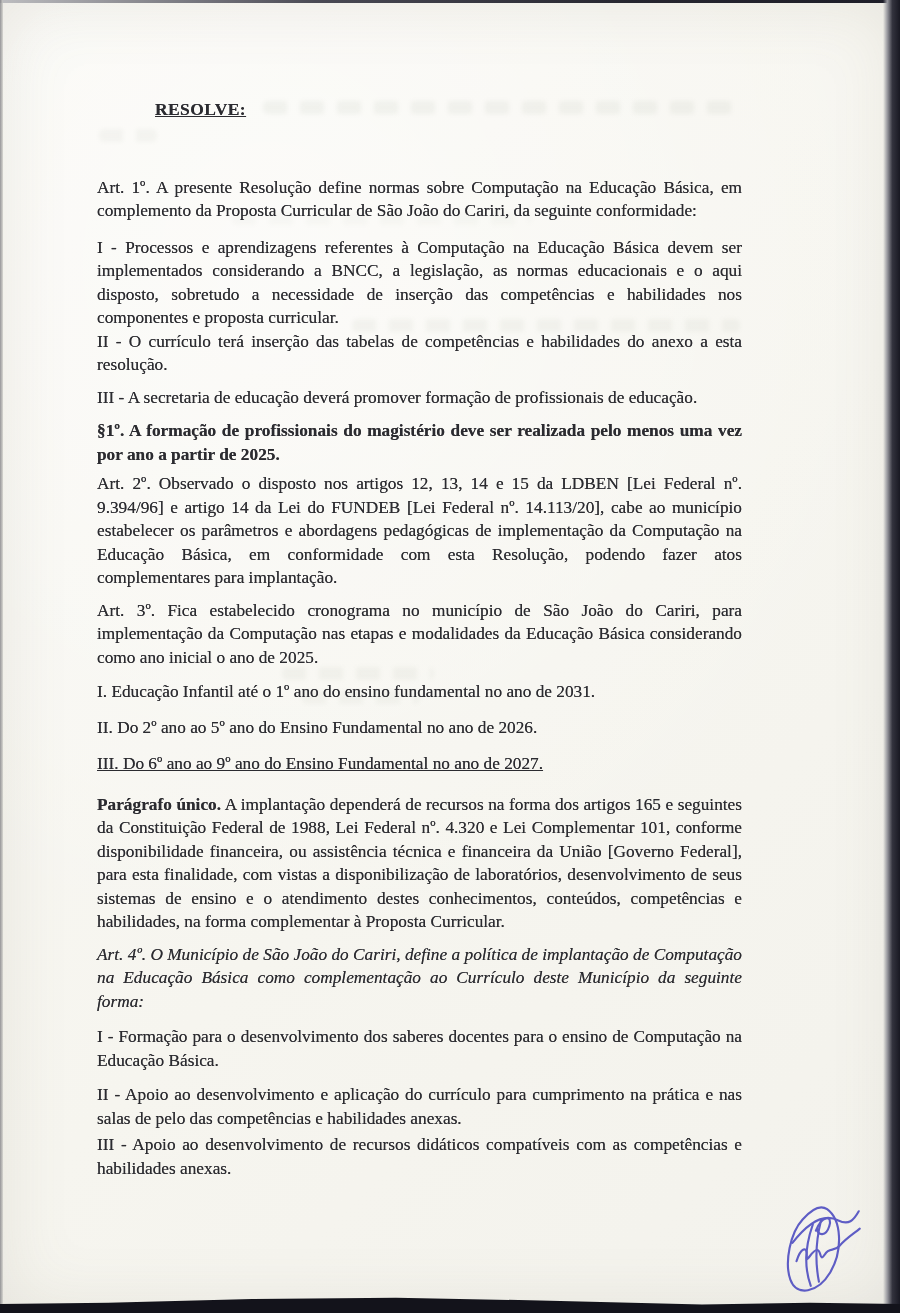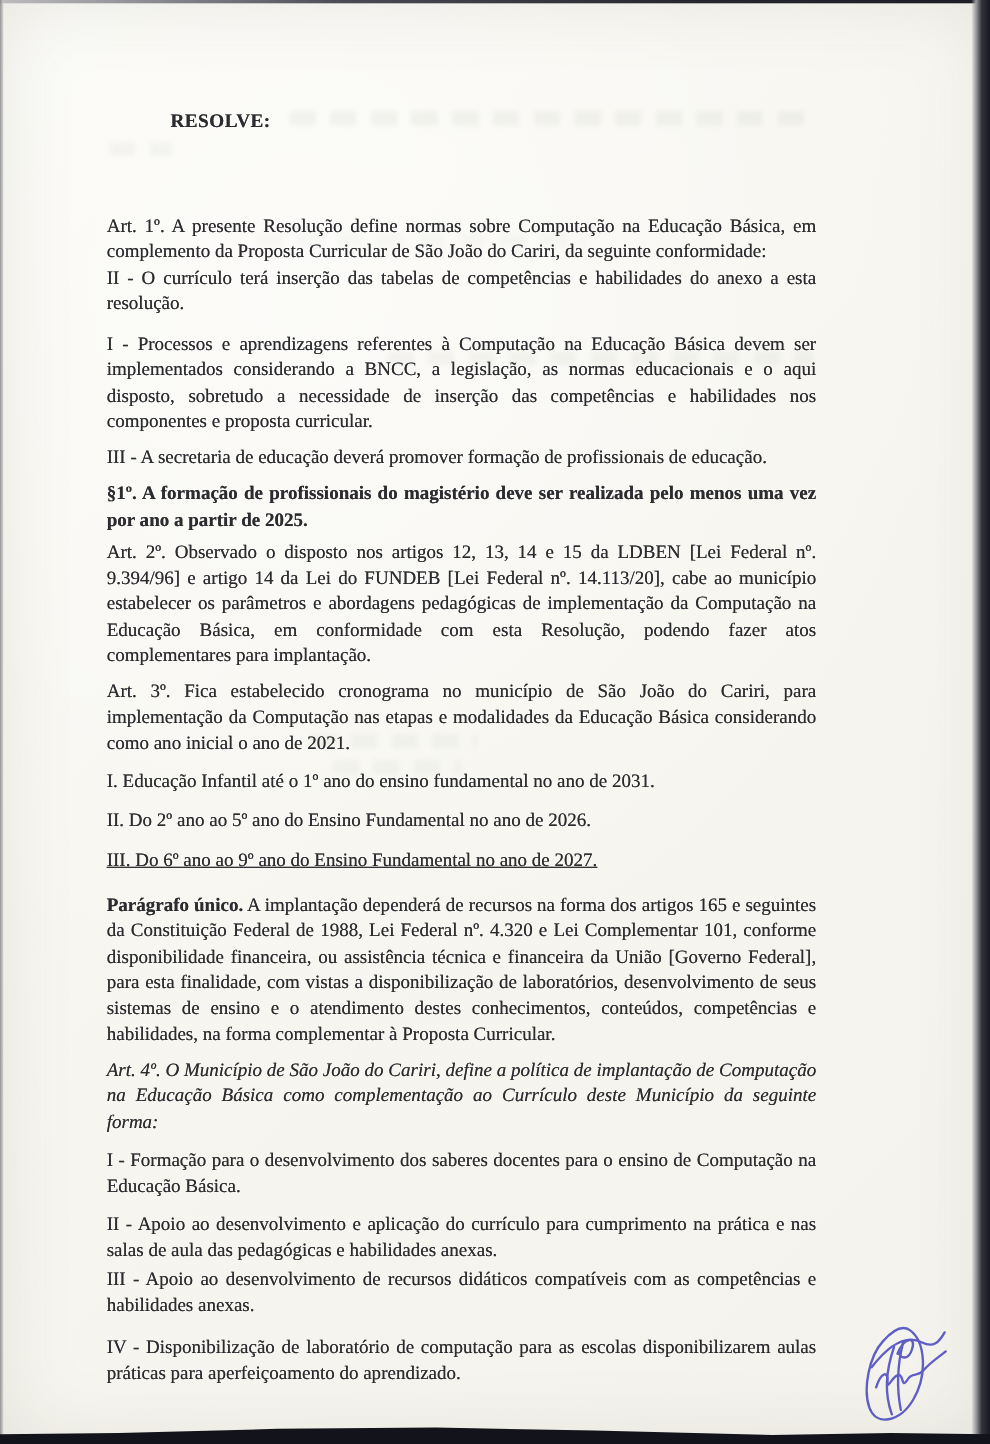--- a/index.html
+++ b/index.html
@@ -30,26 +30,26 @@
   .textblock{
     position:absolute;left:97px;top:0;width:645px;
     padding-top:98px;
     color:#2b2b30;
     font-size:17.3px;
     line-height:23.5px;
     text-shadow:0 0 0.6px rgba(43,43,48,.75);
   }
   .heading{
     font-size:17.5px;font-weight:bold;letter-spacing:.4px;
-    margin:0 0 0 58px;line-height:23.5px;
+    margin:0 0 0 58px;line-height:23.5px;text-decoration:underline;
   }
   .para{
     margin:0;text-align:justify;text-align-last:left;
   }
-  .p0{margin-top:72px;} .p1{margin-top:13px;} .p2{margin-top:0px;}
+  .p0{margin-top:54px;} .p1{margin-top:13px;} .p2{margin-top:0px;}
   .p3{margin-top:9px;}  .p4{margin-top:10px;font-weight:bold;} .p5{margin-top:6px;}
   .p6{margin-top:9px;}  .p7{margin-top:11px;} .p8{margin-top:12px;}
   .p9{margin-top:13px;text-decoration:underline;} .p10{margin-top:17px;} .p11{margin-top:9px;font-style:italic;}
   .p12{margin-top:12px;} .p13{margin-top:11px;} .p14{margin-top:3px;}
   .p15{margin-top:15px;}
   
   .ghost{
     position:absolute;height:13px;border-radius:5px;
     background:repeating-linear-gradient(90deg,rgba(148,158,138,.55) 0 24px,rgba(148,158,138,0) 24px 37px);
     filter:blur(2.2px);
@@ -73,35 +73,34 @@
   <div class="ghost g2"></div>
   <div class="ghost g3"></div>
   <div class="ghost g4"></div>
   <div class="ghost g5"></div>
   <div class="ghost g6"></div>
 
   <div class="textblock">
     <h1 class="heading">RESOLVE:</h1>
 
     <p class="para p0">Art. 1º. A presente Resolução define normas sobre Computação na Educação Básica, em complemento da Proposta Curricular de São João do Cariri, da seguinte conformidade:</p>
+    <p class="para p1">I - Processos e aprendizagens referentes à Computação na Educação Básica devem ser implementados considerando a BNCC, a legislação, as normas educacionais e o aqui disposto, sobretudo a necessidade de inserção das competências e habilidades nos componentes e proposta curricular.</p>
     <p class="para p2">II - O currículo terá inserção das tabelas de competências e habilidades do anexo a esta resolução.</p>
-    <p class="para p1">I - Processos e aprendizagens referentes à Computação na Educação Básica devem ser implementados considerando a BNCC, a legislação, as normas educacionais e o aqui disposto, sobretudo a necessidade de inserção das competências e habilidades nos componentes e proposta curricular.</p>
     <p class="para p3">III - A secretaria de educação deverá promover formação de profissionais de educação.</p>
     <p class="para p4">§1º. A formação de profissionais do magistério deve ser realizada pelo menos uma vez por ano a partir de 2025.</p>
     <p class="para p5">Art. 2º. Observado o disposto nos artigos 12, 13, 14 e 15 da LDBEN [Lei Federal nº. 9.394/96] e artigo 14 da Lei do FUNDEB [Lei Federal nº. 14.113/20], cabe ao município estabelecer os parâmetros e abordagens pedagógicas de implementação da Computação na Educação Básica, em conformidade com esta Resolução, podendo fazer atos complementares para implantação.</p>
-    <p class="para p6">Art. 3º. Fica estabelecido cronograma no município de São João do Cariri, para implementação da Computação nas etapas e modalidades da Educação Básica considerando como ano inicial o ano de 2021.</p>
+    <p class="para p6">Art. 3º. Fica estabelecido cronograma no município de São João do Cariri, para implementação da Computação nas etapas e modalidades da Educação Básica considerando como ano inicial o ano de 2025.</p>
     <p class="para p7">I. Educação Infantil até o 1º ano do ensino fundamental no ano de 2031.</p>
     <p class="para p8">II. Do 2º ano ao 5º ano do Ensino Fundamental no ano de 2026.</p>
     <p class="para p9">III. Do 6º ano ao 9º ano do Ensino Fundamental no ano de 2027.</p>
     <p class="para p10"><b>Parágrafo único.</b> <span>A implantação dependerá de recursos na forma dos artigos 165 e seguintes da Constituição Federal de 1988, Lei Federal nº. 4.320 e Lei Complementar 101, conforme disponibilidade financeira, ou assistência técnica e financeira da União [Governo Federal], para esta finalidade, com vistas a disponibilização de laboratórios, desenvolvimento de seus sistemas de ensino e o atendimento destes conhecimentos, conteúdos, competências e habilidades, na forma complementar à Proposta Curricular.</span></p>
     <p class="para p11">Art. 4º. O Município de São João do Cariri, define a política de implantação de Computação na Educação Básica como complementação ao Currículo deste Município da seguinte forma:</p>
     <p class="para p12">I - Formação para o desenvolvimento dos saberes docentes para o ensino de Computação na Educação Básica.</p>
-    <p class="para p13">II - Apoio ao desenvolvimento e aplicação do currículo para cumprimento na prática e nas salas de aula das pedagógicas e habilidades anexas.</p>
+    <p class="para p13">II - Apoio ao desenvolvimento e aplicação do currículo para cumprimento na prática e nas salas de pelo das competências e habilidades anexas.</p>
     <p class="para p14">III - Apoio ao desenvolvimento de recursos didáticos compatíveis com as competências e habilidades anexas.</p>
-    <p class="para p15">IV - Disponibilização de laboratório de computação para as escolas disponibilizarem aulas práticas para aperfeiçoamento do aprendizado.</p>
   </div>
 
   <svg class="signature" viewBox="0 0 78 96" fill="none">
     <g stroke="#4a49c0" stroke-width="2.1" stroke-linecap="round" opacity="0.88">
       <path d="M 44 10 C 58 20, 60 50, 47 72 C 35 92, 14 96, 8 79 C 2 62, 8 33, 20 20 C 28 11, 37 5, 44 10"></path>
       <path d="M 10 43 C 24 25, 40 13, 55 21 C 65 26, 70 21, 75 12"></path>
       <path d="M 14 61 C 18 48, 25 45, 24 56 C 23 65, 29 50, 34 50 C 39 50, 36 63, 42 54 C 46 47, 51 52, 56 46 C 63 38, 70 34, 76 29"></path>
       <path d="M 30 25 C 23 45, 21 66, 28 85"></path>
       <path d="M 38 21 C 33 41, 32 61, 36 81"></path>
       <path d="M 33 31 C 39 16, 50 15, 46 27 C 43 37, 35 36, 34 29"></path>

